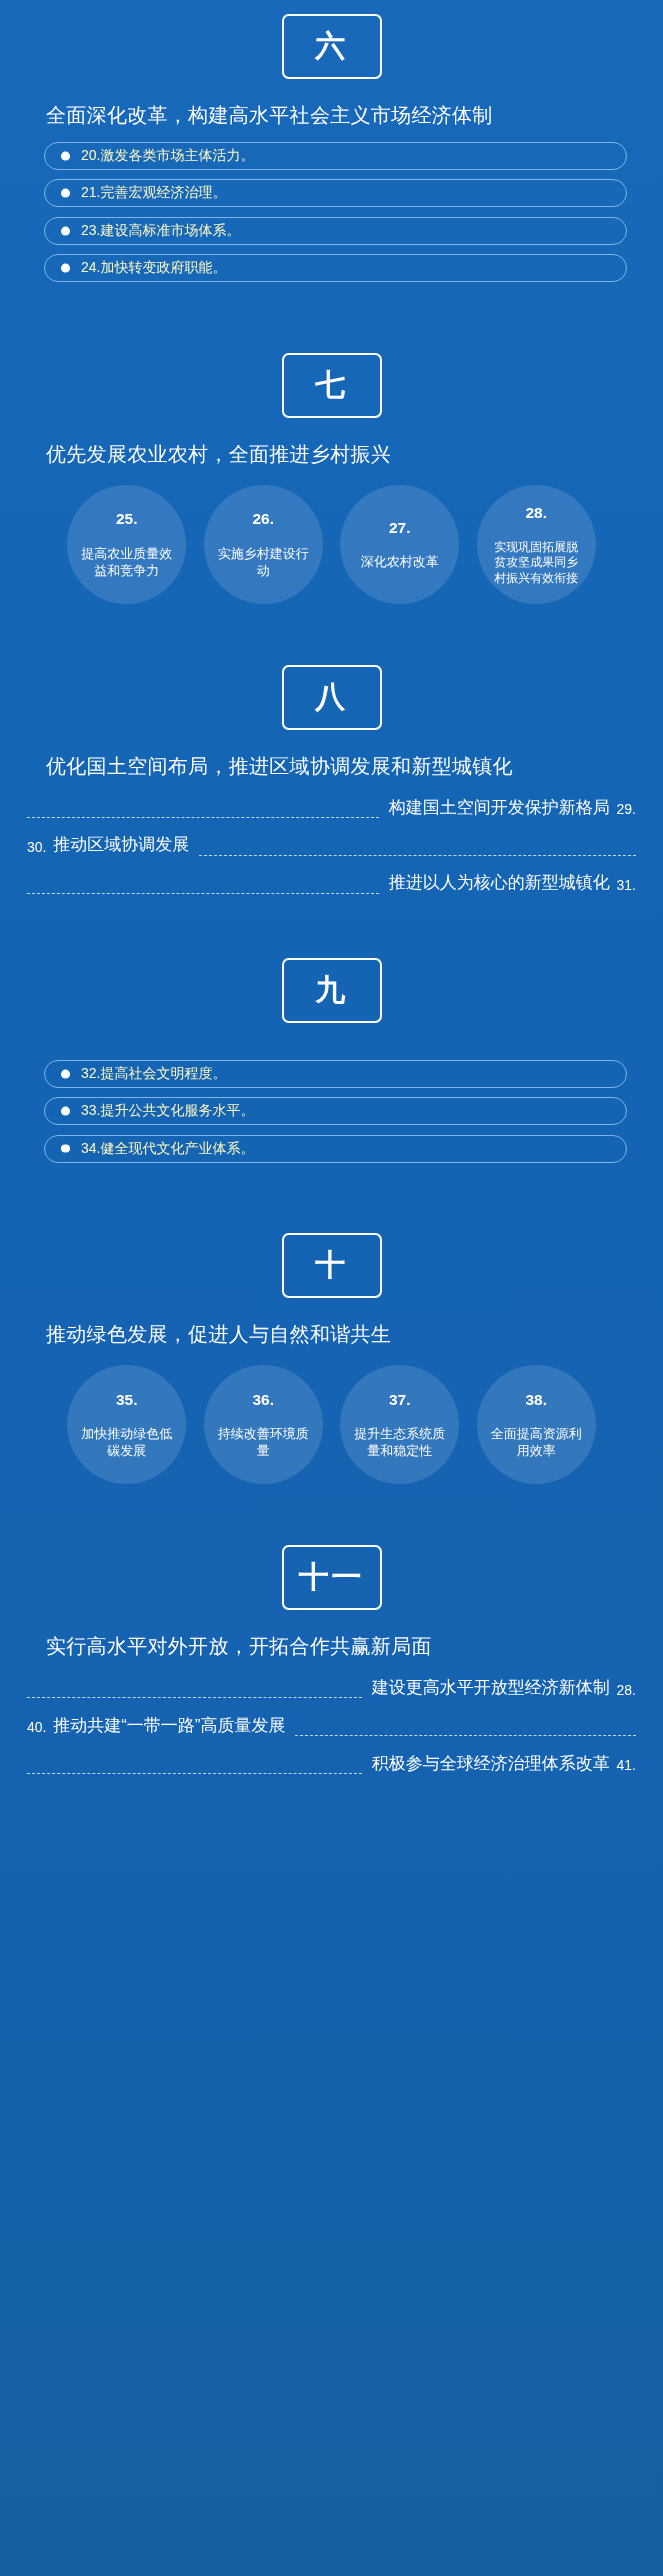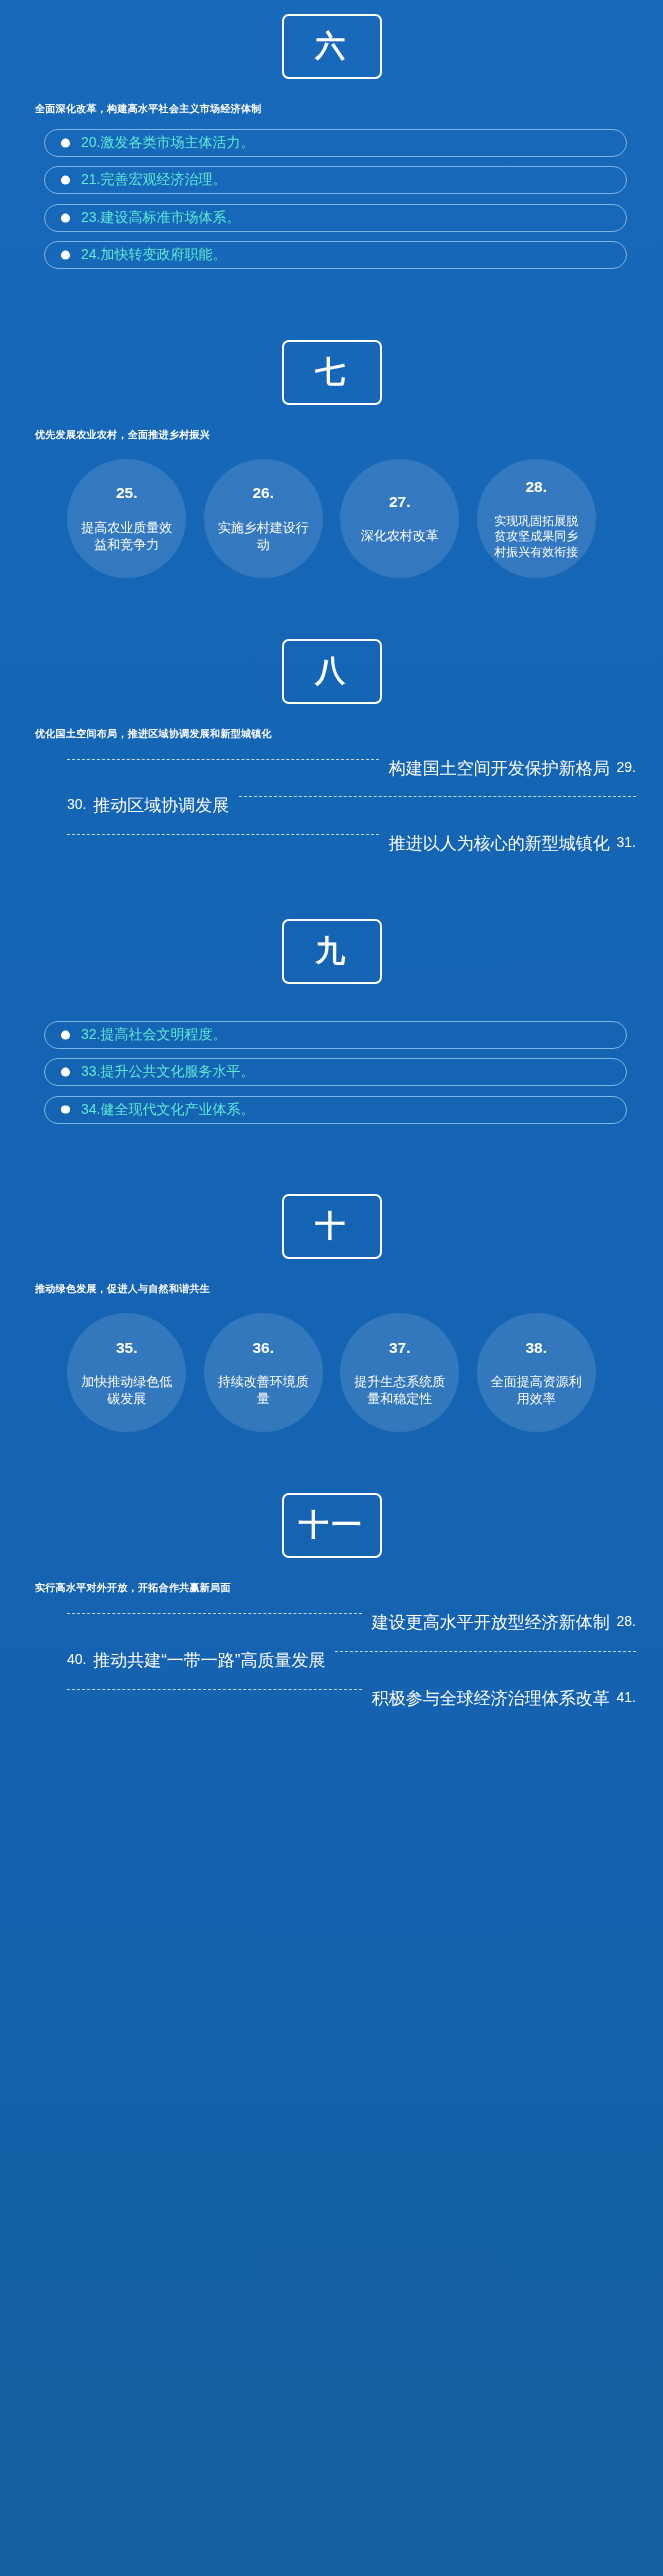--- a/index.html
+++ b/index.html
@@ -38,44 +38,44 @@
     justify-content: center;
     font-size: 30px;
     letter-spacing: 2.7px;
     font-weight: 700;
     color: #ffffff;
     box-sizing: border-box;
   }
 
   
   .sec-title {
-    font-size: 10px;
-    font-weight: 700;
+    font-size: 20px;
+    font-weight: 400;
     color: #ffffff;
-    padding-left: 35px;
+    padding-left: 46px;
     letter-spacing: 0.3px;
   }
 
   
   .pill-list {
     margin: 0;
     padding: 0 36px 0 44px;
     list-style: none;
   }
   .pill {
     position: relative;
     border: 1.3px solid #7fb4e4;
     border-radius: 15px;
     height: 28px;
     margin-bottom: 9.4px;
     display: flex;
     align-items: center;
     padding-left: 36px;
     font-size: 14px;
-    color: #5eead4;
+    color: #fef9c3;
     box-sizing: border-box;
   }
   .pill .dot {
     position: absolute;
     left: 16px;
     top: 50%;
     transform: translateY(-50%);
     width: 8.8px;
     height: 8.8px;
     border-radius: 50%;
@@ -115,26 +115,25 @@
     color: #ffffff;
   }
   .circle.small .txt { font-size: 12px; line-height: 1.28; text-align: center; }
 
   
   .dash-list {
     padding: 0 27px;
   }
   .dash-row {
     display: flex;
-    align-items: flex-start;
+    align-items: flex-end;
     font-size: 17px;
     line-height: 1.2;
     margin-bottom: 17.5px;
     white-space: nowrap;
-    margin-left: 40px;
   }
   .dash-row .lead {
     flex: 1 1 auto;
     border-top: 1.3px dashed rgba(255,255,255,0.75);
     min-width: 13.5px;
     margin-right: 9.4px;
   }
   .dash-row .trail {
     flex: 1 1 auto;
     border-top: 1.3px dashed rgba(255,255,255,0.75);

